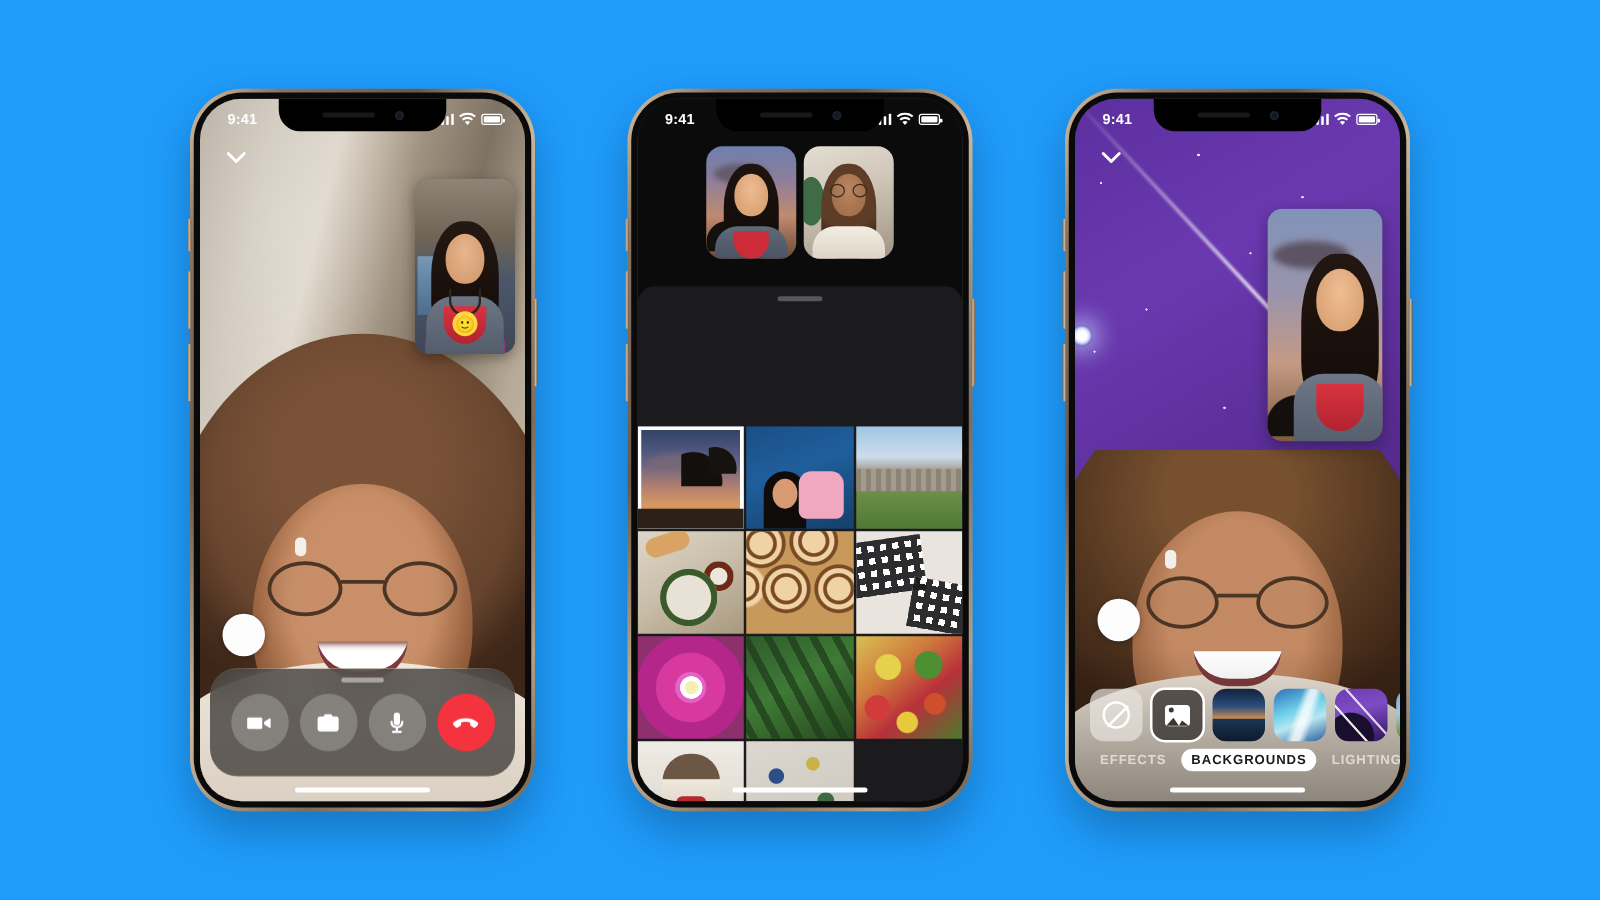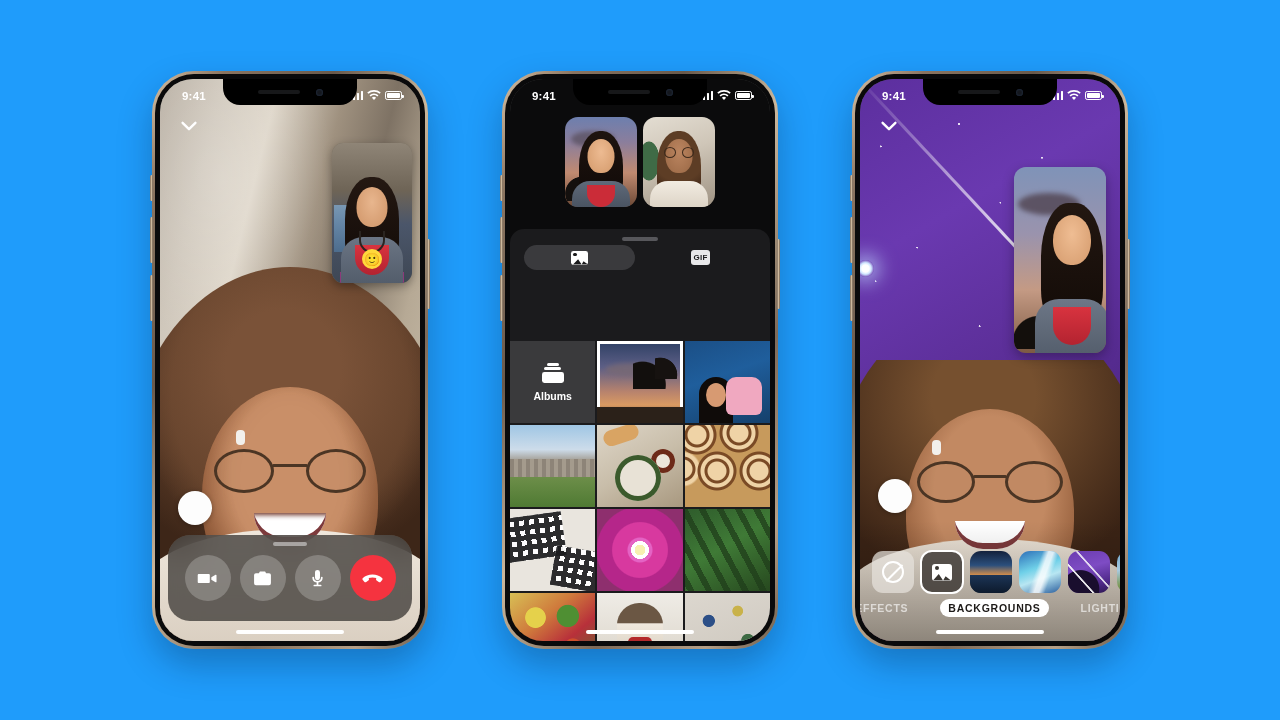--- a/index.html
+++ b/index.html
@@ -423,21 +423,21 @@
     background-image:
       linear-gradient(48deg, transparent 30%, rgba(255,255,255,.9) 31% 33%, transparent 34%),
       linear-gradient(48deg, transparent 56%, rgba(255,255,255,.8) 57% 59%, transparent 60%),
       radial-gradient(circle at 30% 90%, #1a0e2e 0 38%, transparent 40%);
   }
   .fx-fest { background: linear-gradient(170deg,#6fa8cf 0%,#a7c9de 40%,#7d9a5a 70%,#4f6338 100%); }
   .fx-fest::after { content:''; position:absolute; inset:0;
     background-image: radial-gradient(circle at 40% 70%, #d06a7c 0 5%, transparent 6%), radial-gradient(circle at 66% 78%, #e0c05a 0 5%, transparent 6%); }
 
   .fx-tabs { position:absolute; left:0; right:0; bottom: 22px; height: 22px; z-index: 22;
-    display:flex; align-items:center; gap: 24px; padding-left: 12px; overflow:hidden; white-space: nowrap; justify-content: center; }
+    display:flex; align-items:center; gap: 4px; padding-left: 12px; overflow:hidden; white-space: nowrap; }
   .fx-tab { font-size: 10.5px; font-weight: bold; letter-spacing: .75px; color: rgba(255,255,255,.62);
     padding: 3px 8px; border-radius: 11px; flex: 0 0 auto; }
   .fx-tab.active { background: #fff; color: #1d1a18; }
 
   .scrim-bottom { position:absolute; left:0; right:0; bottom:0; height: 120px; z-index: 21;
     background: linear-gradient(180deg, rgba(0,0,0,0), rgba(0,0,0,.32)); pointer-events:none; }
 </style>
 </head>
 <body>
 
@@ -587,38 +587,22 @@
           </svg>
           <span class="batt">
               <i></i>
             </span>
         </span>
       </div>
 
       <div class="sheet">
         <div class="sheet-grabber"></div>
 
-        <div class="segmented">
-          <div class="seg-item active">
-            <span class="seg-icon-photo"></span>
-          </div>
-          <div class="seg-item">
-            <span class="seg-icon-gif">GIF</span>
-          </div>
-        </div>
 
         <div class="picker">
-          <div class="cell albums-cell">
-            <span class="albums-icon">
-                <i></i>
-                <i></i>
-                <i></i>
-              </span>
-            <span class="albums-label">Albums</span>
-          </div>
 
           <div class="cell ph-sunset selected">
             <span class="cl"></span>
               <span class="pl"></span>
               <span class="pl2"></span>
               <span class="gnd"></span>
           </div>
           <div class="cell ph-kitchen">
             <span class="ppl"></span>
               <span class="mixer"></span>

